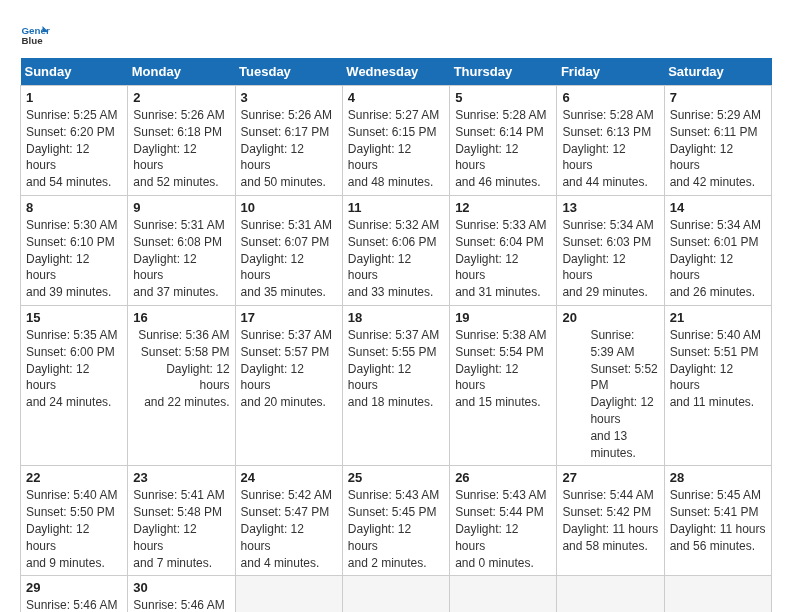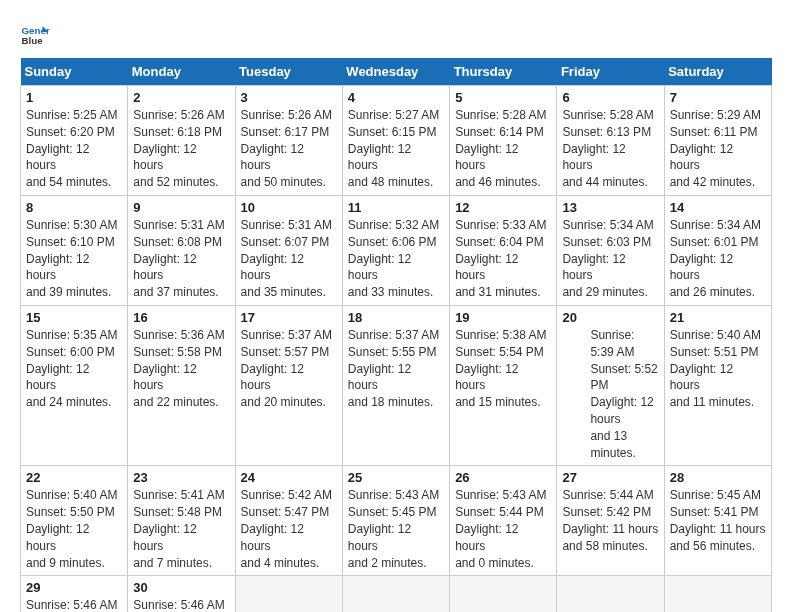--- a/index.html
+++ b/index.html
@@ -213,21 +213,21 @@
       <tr>
         <td>
           <span class="day-num">15</span>
           <div class="day-info" style="white-space: pre-line;">Sunrise: 5:35 AM
 Sunset: 6:00 PM
 Daylight: 12 hours
 and 24 minutes.</div>
         </td>
         <td>
           <span class="day-num">16</span>
-          <div class="day-info" style="white-space: pre-line;">Sunrise: 5:36 AM
+          <div class="day-info" style="white-space: pre-line; text-align: right;">Sunrise: 5:36 AM
 Sunset: 5:58 PM
 Daylight: 12 hours
 and 22 minutes.</div>
         </td>
         <td>
           <span class="day-num">17</span>
           <div class="day-info" style="white-space: pre-line;">Sunrise: 5:37 AM
 Sunset: 5:57 PM
 Daylight: 12 hours
 and 20 minutes.</div>

